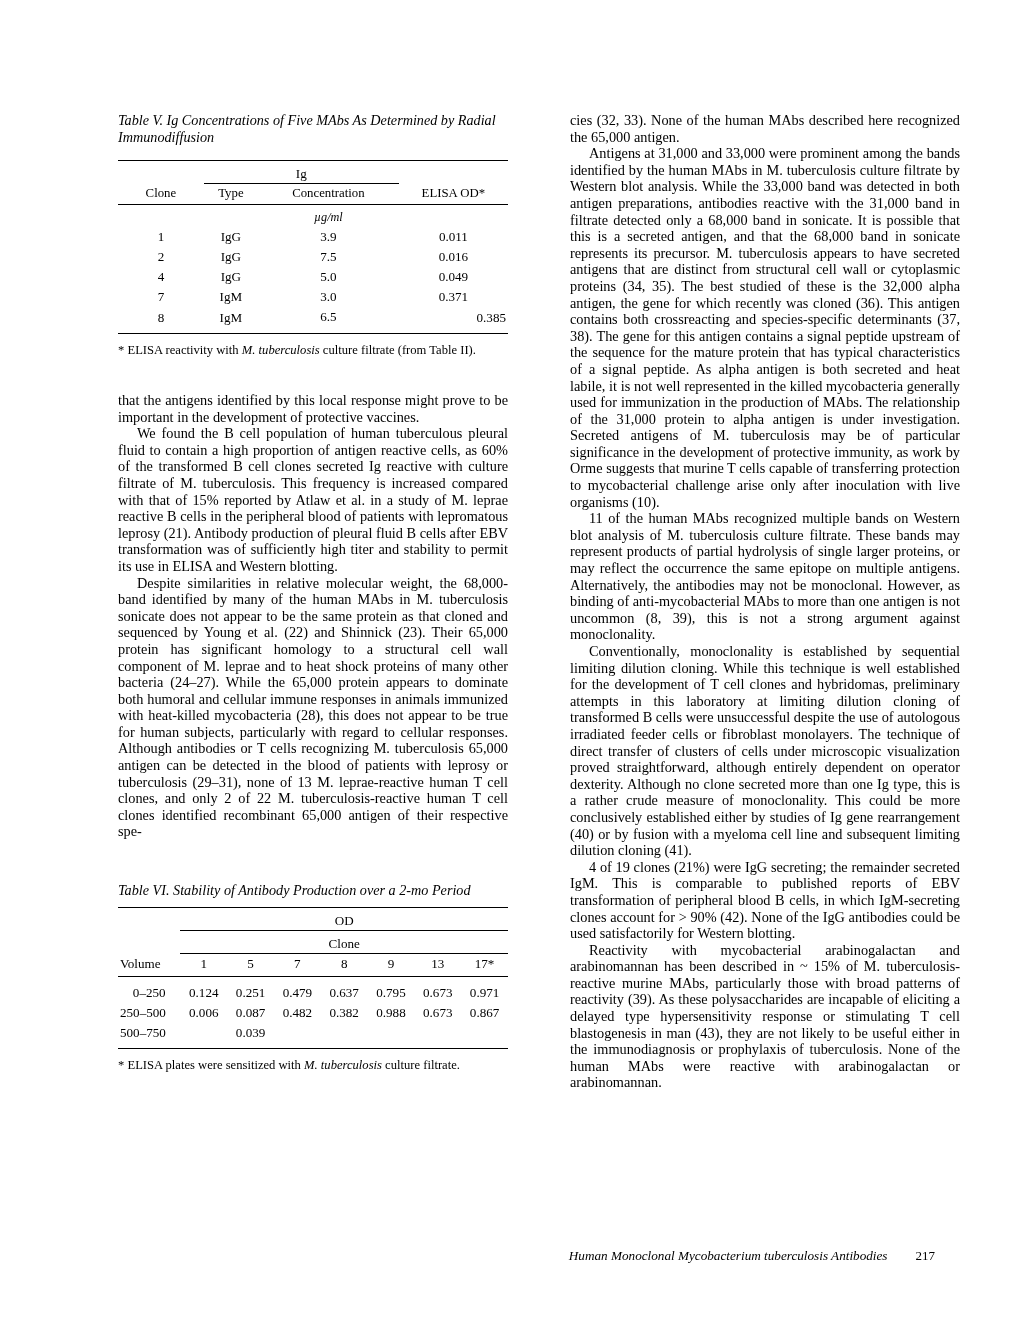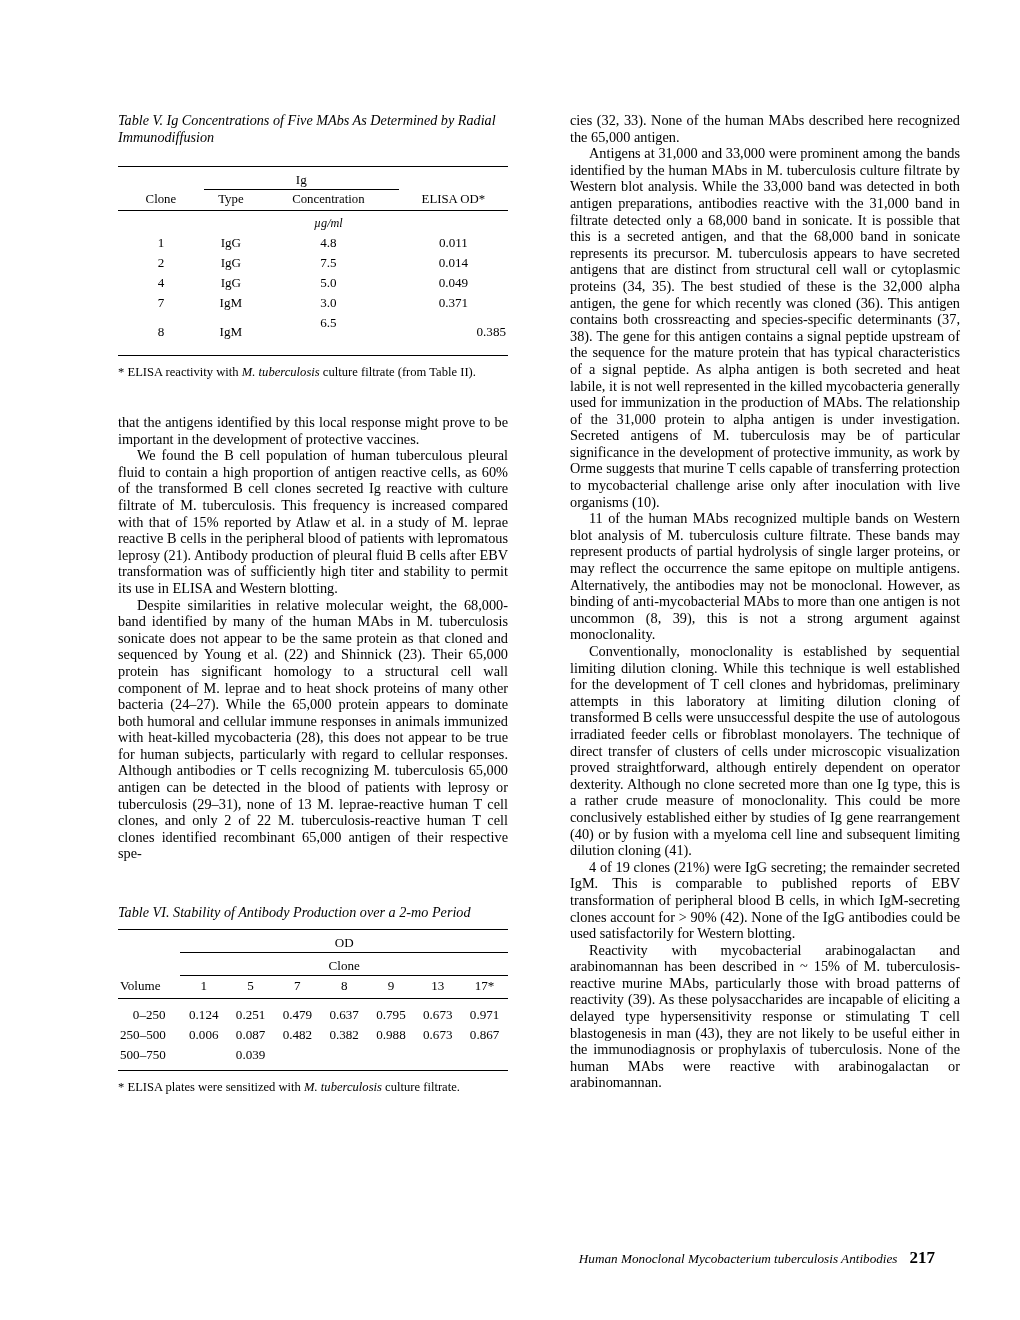--- a/index.html
+++ b/index.html
@@ -72,21 +72,21 @@
     text-indent: 0;
   }
   .footnote i { font-style: italic; }
 
   .units {
     font-style: italic;
     font-size: 12.2px;
   }
 
   
-  #table-five { margin-top: 20px; }
+  #table-five { margin-top: 14px; }
   #table-five .hdr td { font-size: 12.8px; padding-bottom: 3px; }
   #table-five td { padding-top: 2px; padding-bottom: 2px; }
 
   
   #table-six { font-size: 13.1px; }
   #table-six td { padding-top: 2px; padding-bottom: 2px; }
   .spacer-28 { height: 28px; }
 
   
   .footer {
@@ -95,24 +95,24 @@
     top: 1248px;
     width: 817px;
     text-align: right;
     font-size: 13.2px;
   }
   .footer .jtitle {
     font-style: italic;
     font-variant: normal;
   }
   .footer .pageno {
-    font-weight: bold;
+    font-weight: normal;
     font-style: normal;
-    margin-left: 12px;
-    font-size: 17px;
+    margin-left: 28px;
+    font-size: 13px;
   }
 </style>
 </head>
 <body>
 
 <div class="page">
 
   <div class="col-left">
 
     <div class="tbl-block">
@@ -133,45 +133,45 @@
         </tr>
         <tr>
           <td></td>
               <td></td>
           <td class="units" style="padding-top:5px;">µg/ml</td>
           <td></td>
         </tr>
         <tr>
           <td>1</td>
           <td>IgG</td>
-          <td>4.8</td>
+          <td>3.9</td>
           <td>0.011</td>
         </tr>
         <tr>
           <td>2</td>
           <td>IgG</td>
           <td>7.5</td>
-          <td>0.014</td>
+          <td>0.016</td>
         </tr>
         <tr>
           <td>4</td>
           <td>IgG</td>
           <td>5.0</td>
           <td>0.049</td>
         </tr>
         <tr>
           <td>7</td>
           <td>IgM</td>
           <td>3.0</td>
           <td>0.371</td>
         </tr>
         <tr>
           <td class="rule-bot" style="padding-bottom:6px;">8</td>
           <td class="rule-bot" style="padding-bottom:6px;">IgM</td>
-          <td class="rule-bot" style="padding-bottom:24px;">6.5</td>
+          <td class="rule-bot" style="padding-bottom:8px;">6.5</td>
           <td class="rule-bot" style="padding-bottom:6px;text-align:right;">0.385</td>
         </tr>
       </tbody>
         </table>
 
       <div class="footnote"><span>* ELISA reactivity with </span><i>M. tuberculosis</i><span> culture filtrate (from Table II).</span></div>
     </div>
 
     <div class="spacer-28"></div>
 

